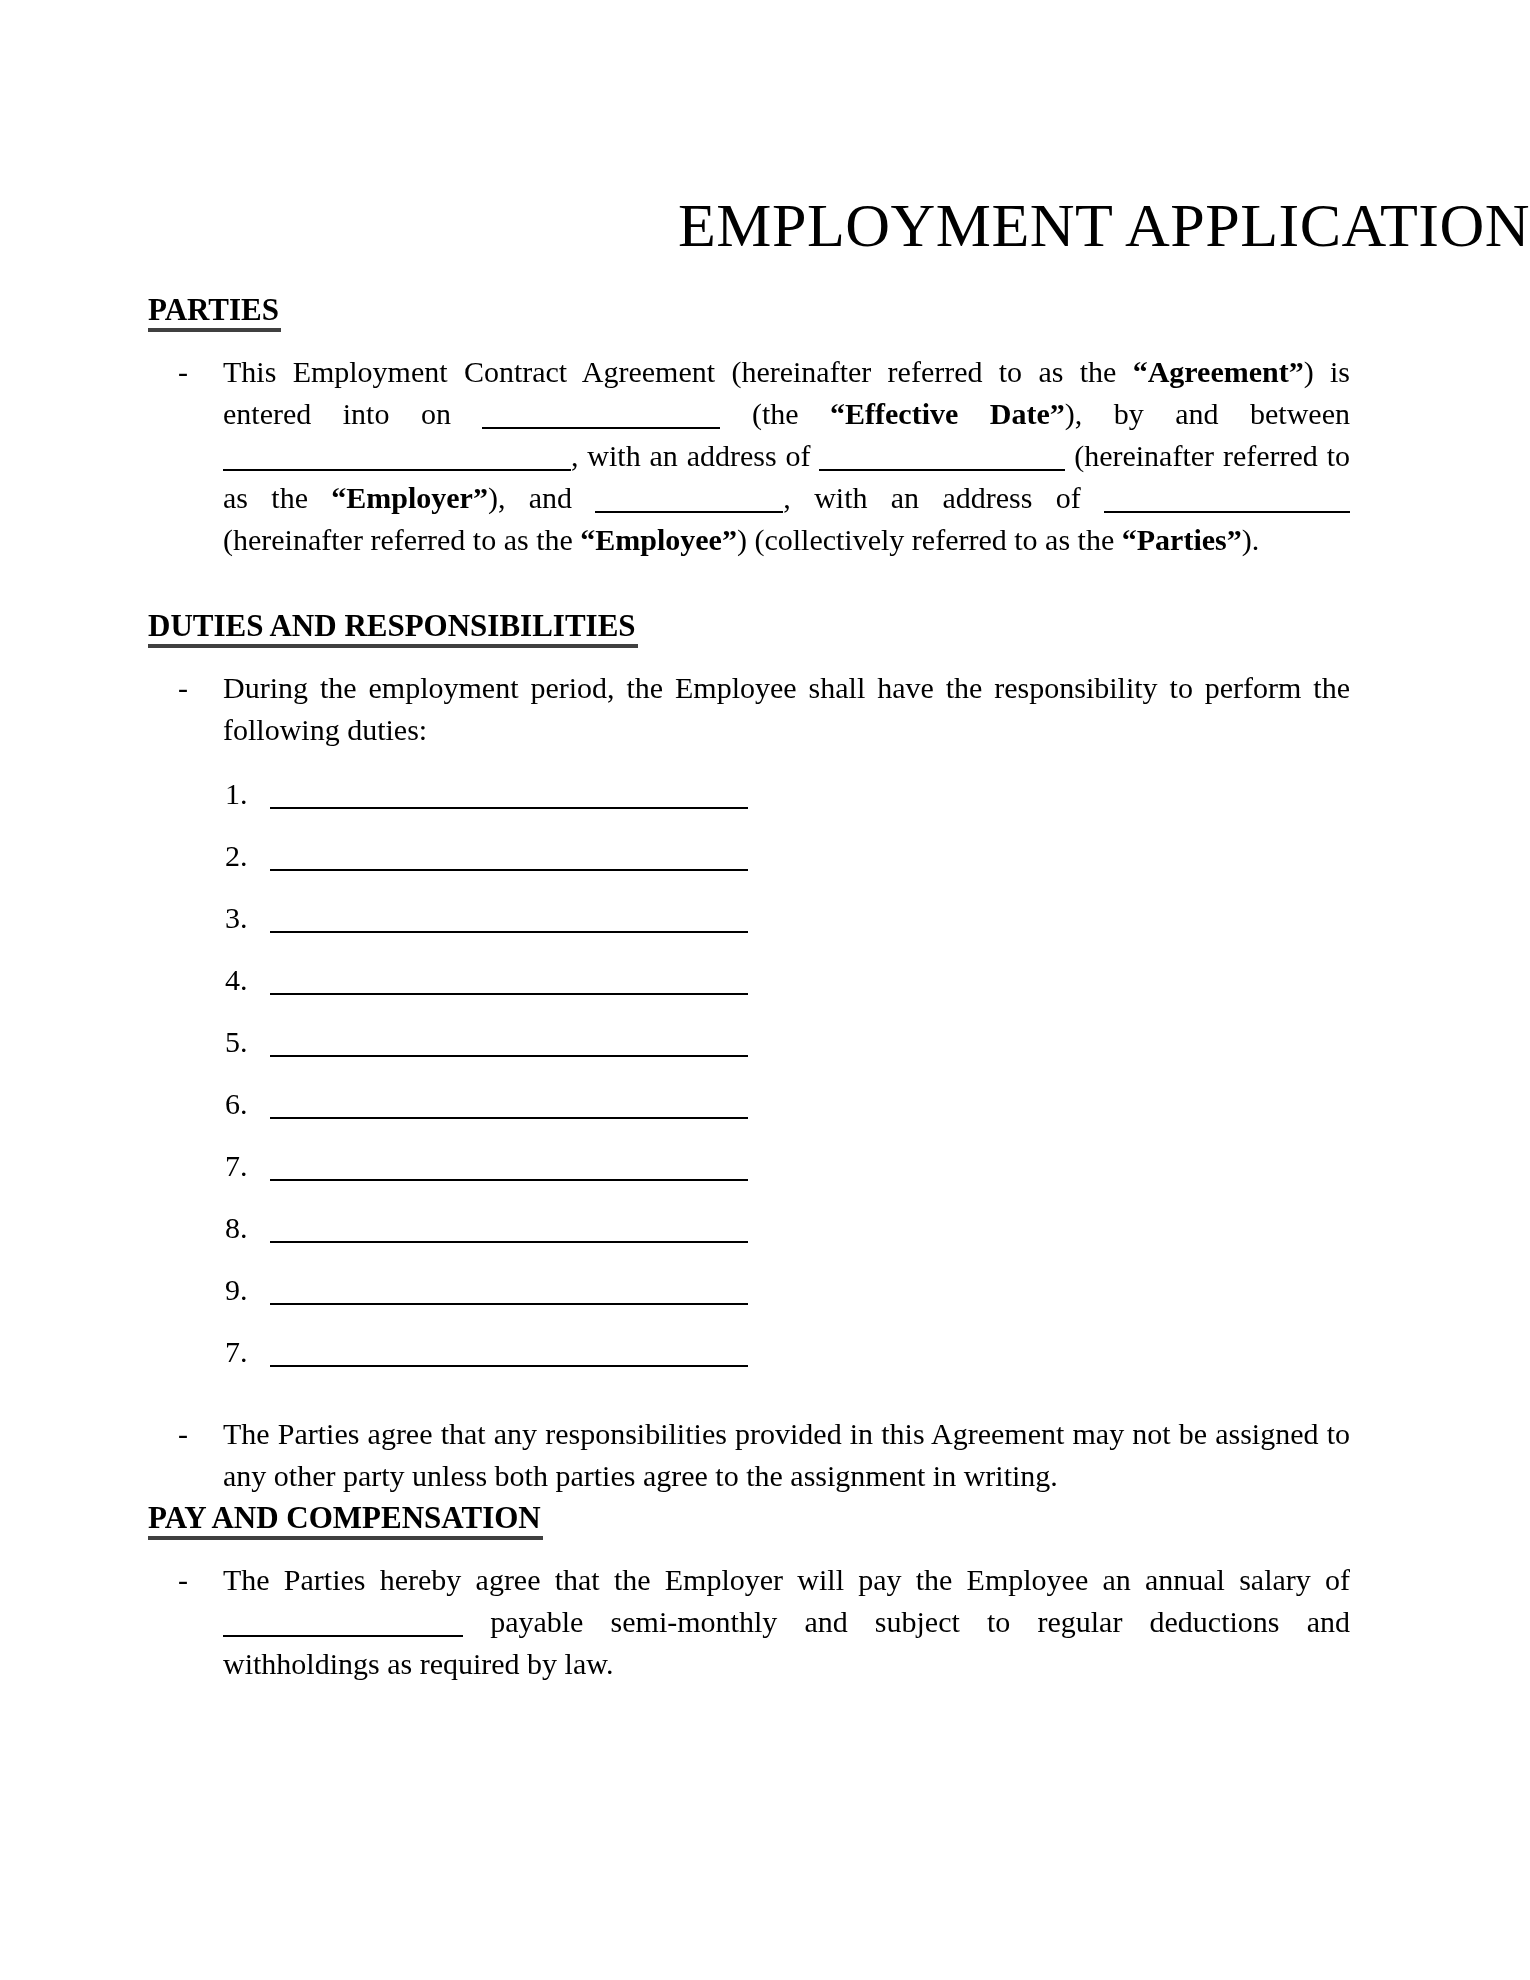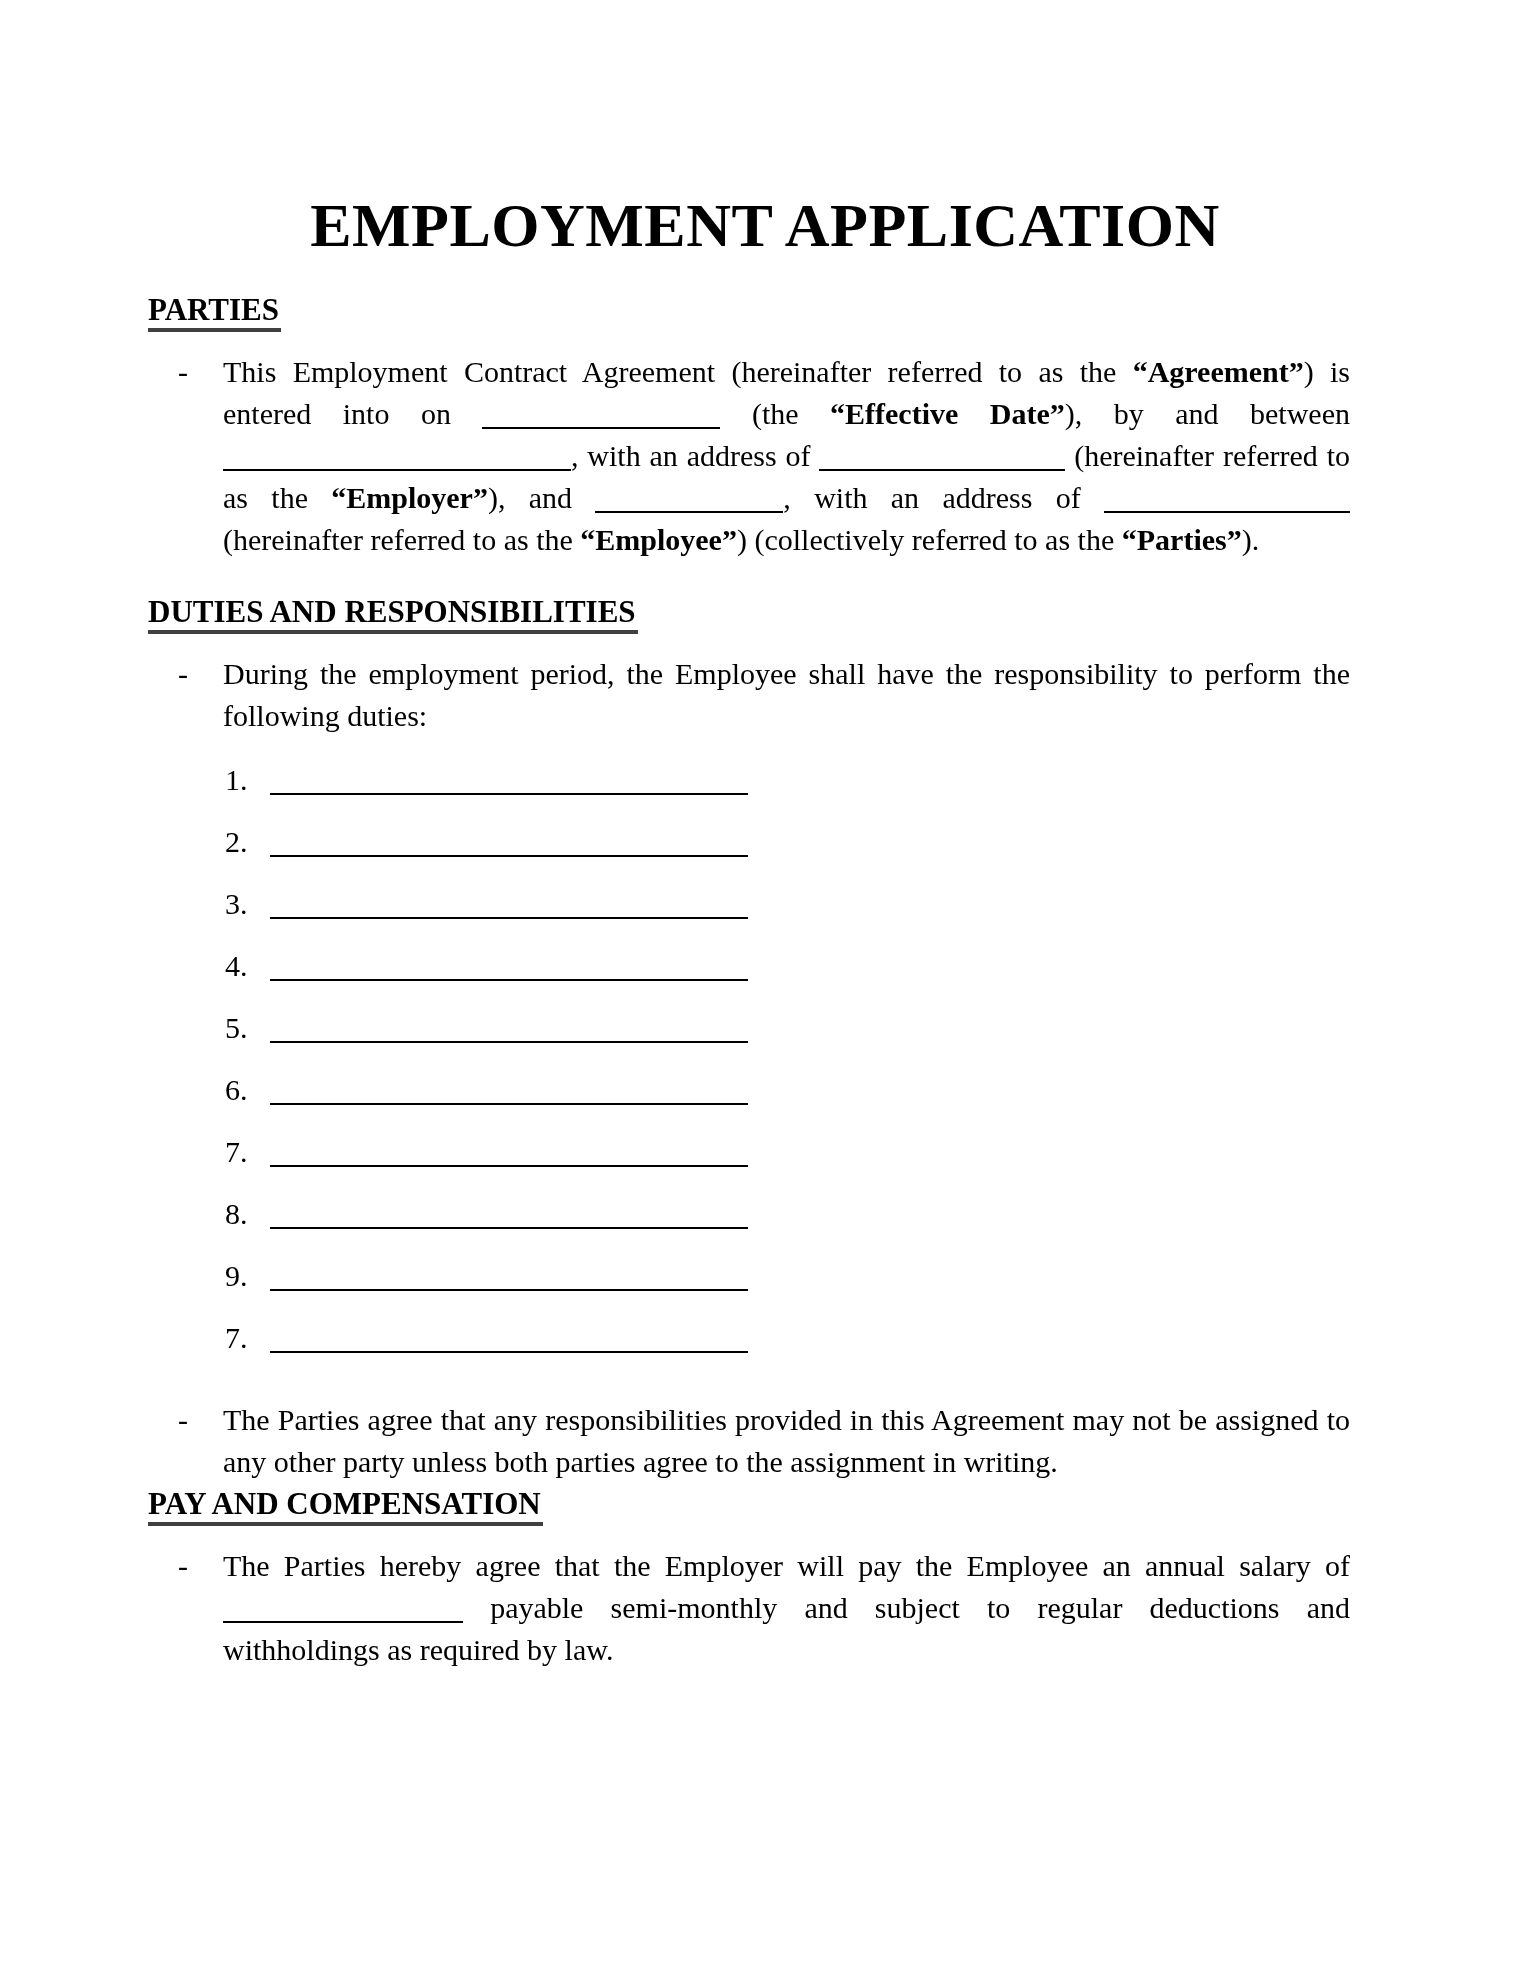--- a/index.html
+++ b/index.html
@@ -8,43 +8,43 @@
     width: 1530px;
     height: 1980px;
     overflow: hidden;
     font-family: "Liberation Serif", serif;
     color: #000000;
   }
   .sheet { width: 1530px; height: 1980px; background: #ffffff; }
 
   .doc-title {
     margin-top: 190px;
-    text-align: center;
+    text-align: right;
     font-size: 62px;
-    font-weight: bold;
+    font-weight: normal;
     letter-spacing: 0.5px;
     line-height: 1.15;
   }
 
   .content {
     margin-left: 148px;
     width: 1202px;
   }
 
   .section-heading {
     font-size: 31px;
     font-weight: bold;
     line-height: 42px;
   }
   .section-heading .h-underline {
     border-bottom: 4px solid #404040;
     padding: 0 2px 1px 0;
   }
   .sh-parties { margin-top: 28px; }
-  .sh-duties  { margin-top: 30px; }
+  .sh-duties  { margin-top: 44px; }
   .sh-pay     { }
 
   .bullet {
     position: relative;
     padding-left: 75px;
     margin-top: 20px;
     font-size: 30px;
     line-height: 42px;
     text-align: justify;
     text-justify: inter-word;

